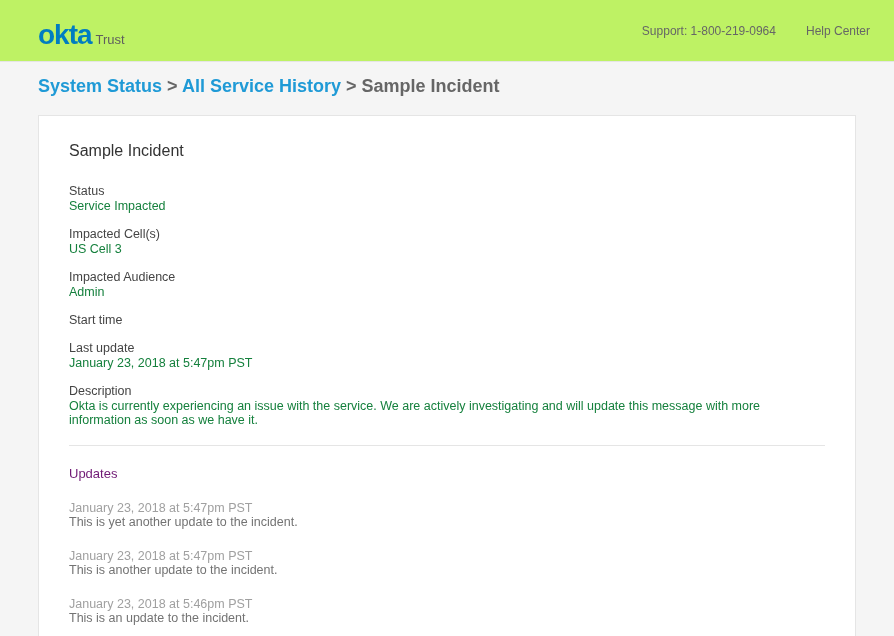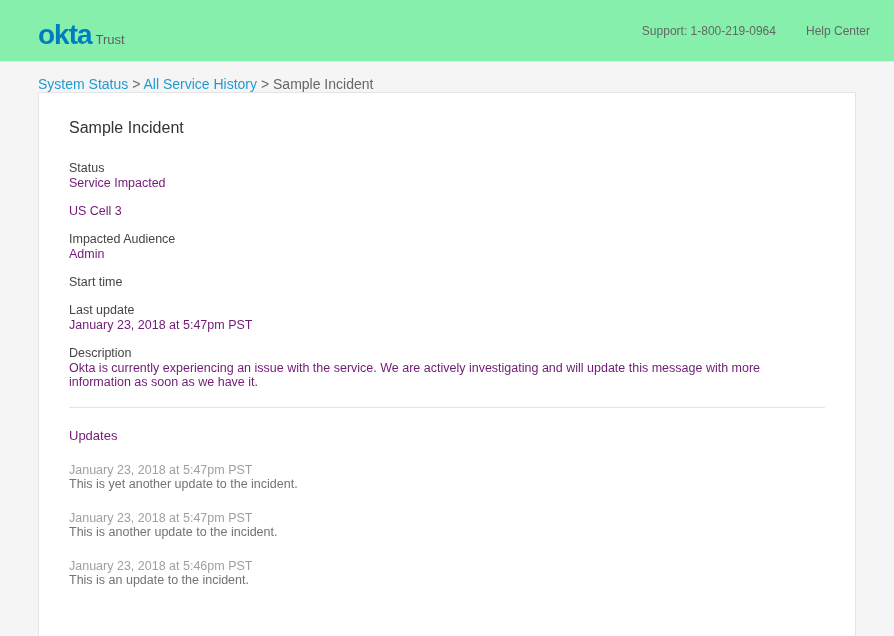--- a/index.html
+++ b/index.html
@@ -4,21 +4,21 @@
   <style>
     * { margin: 0; padding: 0; box-sizing: border-box; }
     body {
       font-family: -apple-system, BlinkMacSystemFont, "Segoe UI", Helvetica, Arial, sans-serif;
       background: #f5f5f5;
       color: #4a4a4a;
       font-size: 13px;
       width: 894px;
     }
     .header {
-      background: #86efac;
+      background: #bef264;
       height: 62px;
       display: flex;
       align-items: center;
       justify-content: space-between;
       padding: 0 24px 0 38px;
       border-bottom: 1px solid #e5e5e5;
     }
     .logo-wrap {
       display: flex;
       align-items: baseline;
@@ -43,43 +43,45 @@
       align-items: center;
       gap: 30px;
       color: #666;
       font-size: 12px;
     }
     .header-right span, .header-right a { color: #666; text-decoration: none; }
     .content {
       padding: 14px 38px 30px 38px;
     }
     .breadcrumb {
-      font-size: 14px;
+      font-size: 18px;
       color: #666;
+      margin-bottom: 18px;
+      font-weight: bold;
     }
     .breadcrumb a { color: #1f9ad6; text-decoration: none; }
     .card {
       background: #fff;
       border: 1px solid #e5e5e5;
       padding: 26px 30px 30px 30px;
     }
     .incident-title {
       font-size: 16px;
       font-weight: 400;
       color: #333;
       margin-bottom: 24px;
     }
     .field { margin-bottom: 14px; }
     .field-label {
       color: #444;
       font-size: 12.5px;
       margin-bottom: 1px;
     }
     .field-value {
-      color: #701a75;
+      color: #15803d;
       font-size: 12.5px;
     }
     .divider {
       border: none;
       border-top: 1px solid #e5e5e5;
       margin: 18px 0 20px 0;
     }
     .updates-heading {
       font-size: 13px;
       color: #701a75;
@@ -111,20 +113,21 @@
 
   <div class="card">
     <h1 class="incident-title">Sample Incident</h1>
 
     <div class="field">
       <div class="field-label">Status</div>
       <div class="field-value">Service Impacted</div>
     </div>
 
     <div class="field">
+      <div class="field-label">Impacted Cell(s)</div>
       <div class="field-value">US Cell 3</div>
     </div>
 
     <div class="field">
       <div class="field-label">Impacted Audience</div>
       <div class="field-value">Admin</div>
     </div>
 
     <div class="field">
       <div class="field-label">Start time</div>

